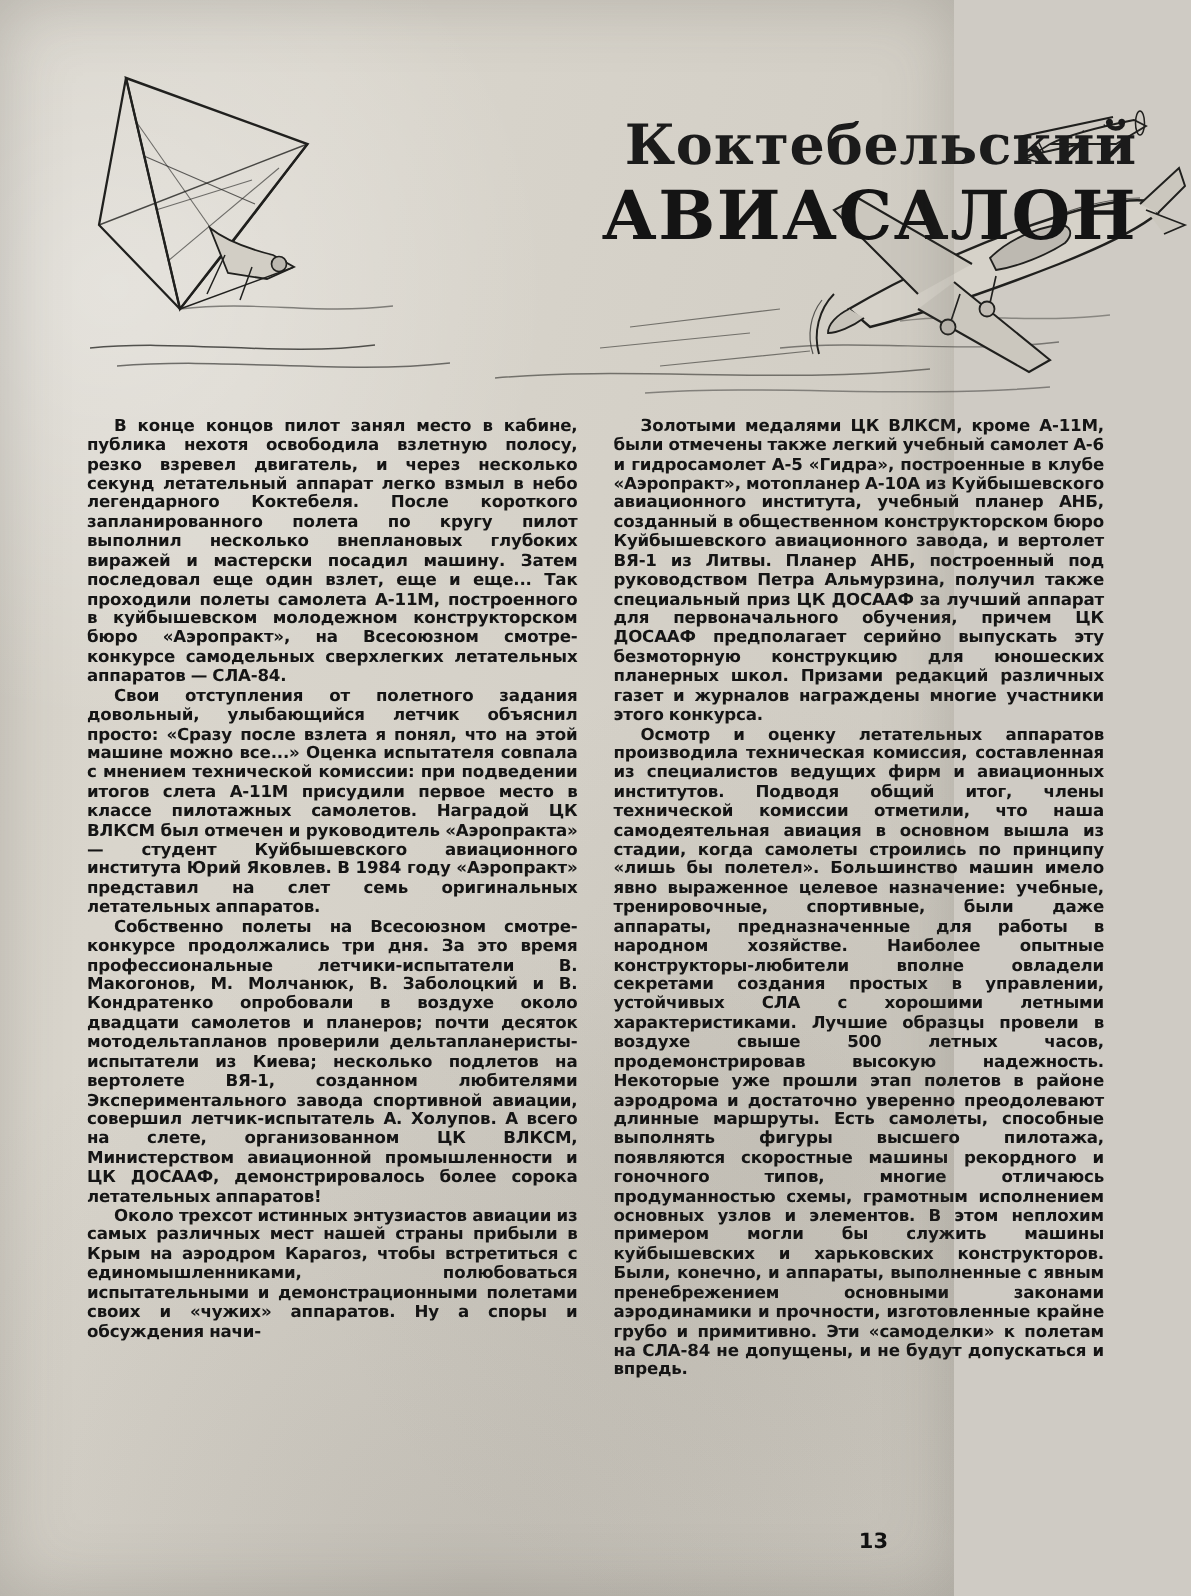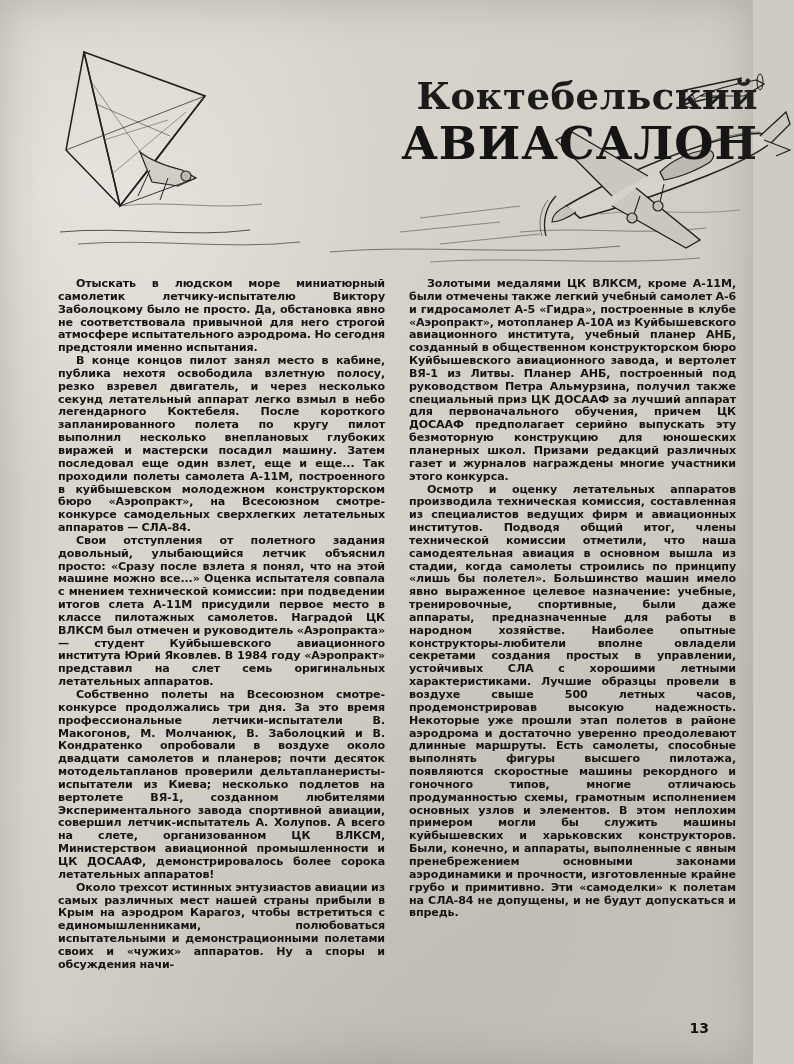--- a/index.html
+++ b/index.html
@@ -8,21 +8,21 @@
   }
   body {
     width: 794px;
     height: 1064px;
     background: #cfcbc4;
     font-family: "Liberation Serif", serif;
     overflow: hidden;
   }
   .page {
     position: relative;
-    width: 753px;
+    width: 636px;
     height: 1064px;
     background: linear-gradient(105deg, #d6d2c9 0%, #d9d5cc 25%, #d4d0c7 60%, #cdc9c0 100%);
   }
   .paper-noise {
     position: absolute;
     inset: 0;
     background-image:
       radial-gradient(circle at 12% 18%, rgba(255,255,255,0.35) 0%, rgba(255,255,255,0) 28%),
       radial-gradient(circle at 82% 72%, rgba(120,115,105,0.12) 0%, rgba(120,115,105,0) 35%),
       radial-gradient(circle at 50% 100%, rgba(90,85,78,0.16) 0%, rgba(90,85,78,0) 40%);
@@ -174,21 +174,20 @@
     </svg>
 
     <div class="title-block">
       <span class="title-line1">Коктебельский</span>
       <span class="title-line2">АВИАСАЛОН</span>
     </div>
   </div>
 
   <div class="columns">
     <div class="col">
-      <p>Отыскать в людском море миниатюрный самолетик летчику-испытателю Виктору Заболоцкому было не просто. Да, обстановка явно не соответствовала привычной для него строгой атмосфере испытательного аэродрома. Но сегодня предстояли именно испытания.</p>
       <p>В конце концов пилот занял место в кабине, публика нехотя освободила взлетную полосу, резко взревел двигатель, и через несколько секунд летательный аппарат легко взмыл в небо легендарного Коктебеля. После короткого запланированного полета по кругу пилот выполнил несколько внеплановых глубоких виражей и мастерски посадил машину. Затем последовал еще один взлет, еще и еще... Так проходили полеты самолета А-11М, построенного в куйбышевском молодежном конструкторском бюро «Аэропракт», на Всесоюзном смотре-конкурсе самодельных сверхлегких летательных аппаратов — СЛА-84.</p>
       <p>Свои отступления от полетного задания довольный, улыбающийся летчик объяснил просто: «Сразу после взлета я понял, что на этой машине можно все...» Оценка испытателя совпала с мнением технической комиссии: при подведении итогов слета А-11М присудили первое место в классе пилотажных самолетов. Наградой ЦК ВЛКСМ был отмечен и руководитель «Аэропракта» — студент Куйбышевского авиационного института Юрий Яковлев. В 1984 году «Аэропракт» представил на слет семь оригинальных летательных аппаратов.</p>
       <p>Собственно полеты на Всесоюзном смотре-конкурсе продолжались три дня. За это время профессиональные летчики-испытатели В. Макогонов, М. Молчанюк, В. Заболоцкий и В. Кондратенко опробовали в воздухе около двадцати самолетов и планеров; почти десяток мотодельтапланов проверили дельтапланеристы-испытатели из Киева; несколько подлетов на вертолете ВЯ-1, созданном любителями Экспериментального завода спортивной авиации, совершил летчик-испытатель А. Холупов. А всего на слете, организованном ЦК ВЛКСМ, Министерством авиационной промышленности и ЦК ДОСААФ, демонстрировалось более сорока летательных аппаратов!</p>
       <p>Около трехсот истинных энтузиастов авиации из самых различных мест нашей страны прибыли в Крым на аэродром Карагоз, чтобы встретиться с единомышленниками, полюбоваться испытательными и демонстрационными полетами своих и «чужих» аппаратов. Ну а споры и обсуждения начи-</p>
     </div>
     <div class="col">
       <p>Золотыми медалями ЦК ВЛКСМ, кроме А-11М, были отмечены также легкий учебный самолет А-6 и гидросамолет А-5 «Гидра», построенные в клубе «Аэропракт», мотопланер А-10А из Куйбышевского авиационного института, учебный планер АНБ, созданный в общественном конструкторском бюро Куйбышевского авиационного завода, и вертолет ВЯ-1 из Литвы. Планер АНБ, построенный под руководством Петра Альмурзина, получил также специальный приз ЦК ДОСААФ за лучший аппарат для первоначального обучения, причем ЦК ДОСААФ предполагает серийно выпускать эту безмоторную конструкцию для юношеских планерных школ. Призами редакций различных газет и журналов награждены многие участники этого конкурса.</p>
       <p>Осмотр и оценку летательных аппаратов производила техническая комиссия, составленная из специалистов ведущих фирм и авиационных институтов. Подводя общий итог, члены технической комиссии отметили, что наша самодеятельная авиация в основном вышла из стадии, когда самолеты строились по принципу «лишь бы полетел». Большинство машин имело явно выраженное целевое назначение: учебные, тренировочные, спортивные, были даже аппараты, предназначенные для работы в народном хозяйстве. Наиболее опытные конструкторы-любители вполне овладели секретами создания простых в управлении, устойчивых СЛА с хорошими летными характеристиками. Лучшие образцы провели в воздухе свыше 500 летных часов, продемонстрировав высокую надежность. Некоторые уже прошли этап полетов в районе аэродрома и достаточно уверенно преодолевают длинные маршруты. Есть самолеты, способные выполнять фигуры высшего пилотажа, появляются скоростные машины рекордного и гоночного типов, многие отличаюсь продуманностью схемы, грамотным исполнением основных узлов и элементов. В этом неплохим примером могли бы служить машины куйбышевских и харьковских конструкторов. Были, конечно, и аппараты, выполненные с явным пренебрежением основными законами аэродинамики и прочности, изготовленные крайне грубо и примитивно. Эти «самоделки» к полетам на СЛА-84 не допущены, и не будут допускаться и впредь.</p>
     </div>
   </div>

